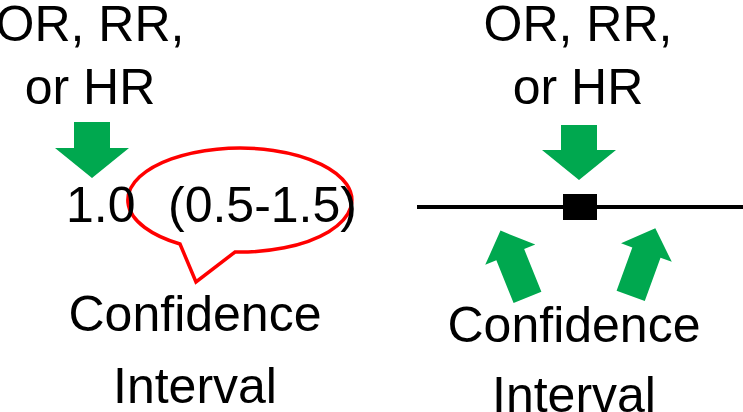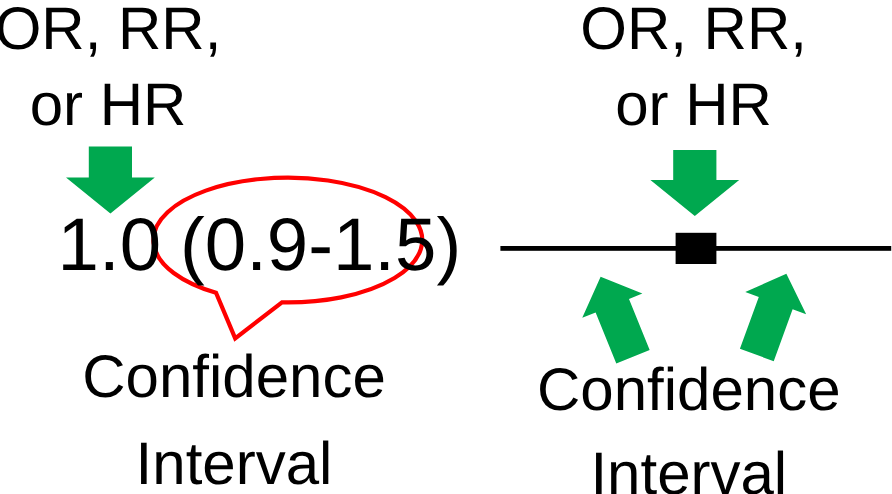--- a/index.html
+++ b/index.html
@@ -16,21 +16,21 @@
   .txt {
     position: absolute;
     text-align: center;
     font-size: 50px;
     white-space: nowrap;
   }
   .lp-title   { left:-10px; top:-7px;  width:200px; line-height:63px; }
   .rp-title   { left:478px; top:-7px;  width:200px; line-height:63px; }
   .lp-caption { left:10px;  top:278px; width:370px; line-height:72px; }
   .rp-caption { left:389px; top:290px; width:370px; line-height:70px; }
-  .value { position:absolute; font-size:62px; line-height:56px; white-space:nowrap; }
+  .value { position:absolute; font-size:50px; line-height:56px; white-space:nowrap;margin-left:18px; }
   .lp-estimate { left:48px;  top:177px; }
   .lp-interval { left:150px; top:177px; }
   .overlay {
     position: absolute;
     left: 0; top: 0;
     width: 743px; height: 412px;
     pointer-events: none;
   }
 </style>
 </head>
@@ -54,21 +54,21 @@
 
     <polygon transform="rotate(20 643 262)" points="643,226 670,252 658,252 658,298 628,298 628,252 616,252" fill="#00a84f"></polygon>
   </svg>
 
   <div class="txt lp-title">
     <div>OR, RR,</div>
     <div>or HR</div>
   </div>
 
   <span class="value lp-estimate">1.0</span>
-  <span class="value lp-interval">(0.9-1.5)</span>
+  <span class="value lp-interval">(0.5-1.5)</span>
 
   <div class="txt lp-caption">
     <div>Confidence</div>
     <div>Interval</div>
   </div>
 
   <div class="txt rp-title">
     <div>OR, RR,</div>
     <div>or HR</div>
   </div>

